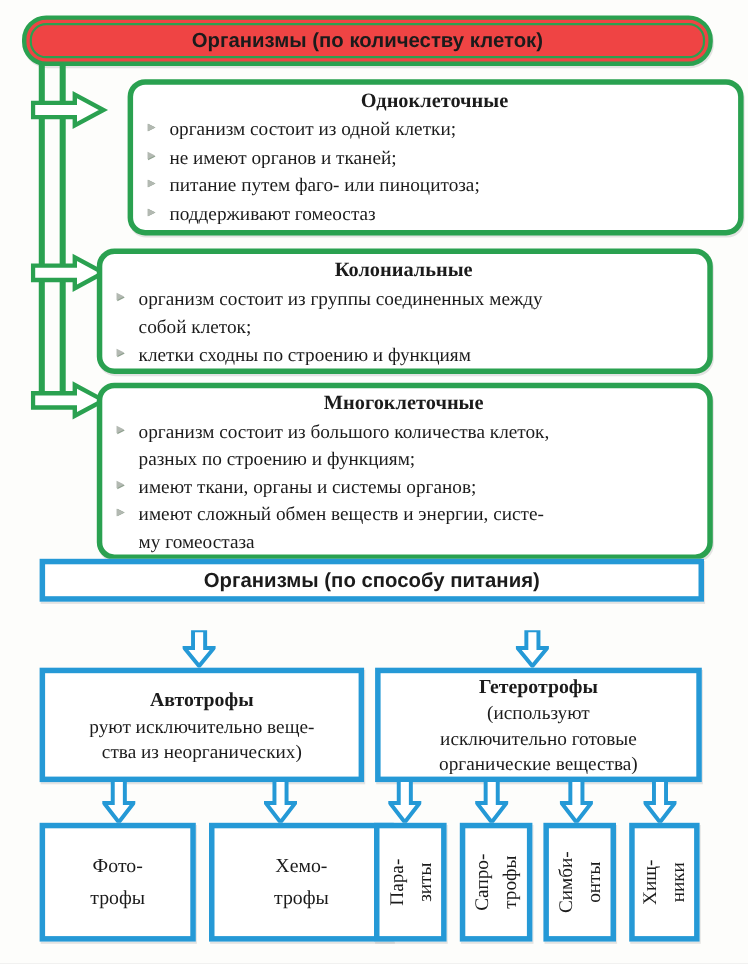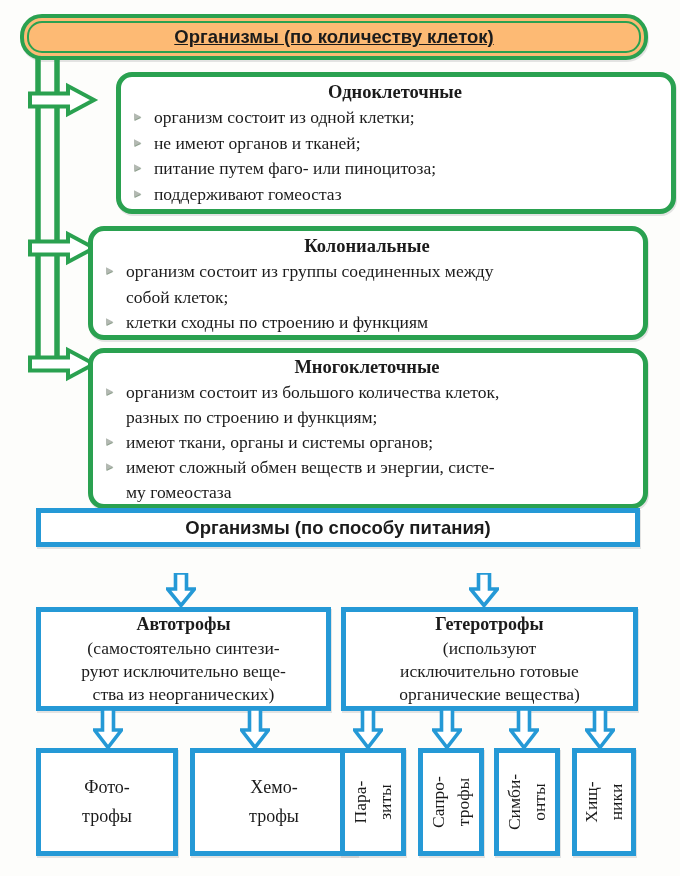--- a/index.html
+++ b/index.html
@@ -5,22 +5,22 @@
   html,body{margin:0;padding:0;background:#e8e8e8;}
   *{box-sizing:border-box;}
   .page{
     position:relative;width:680px;height:876px;margin:0 auto;
     background:#fdfdfb;overflow:hidden;
     font-family:"Liberation Serif", serif;color:#1b1b1b;
   }
   
   .g-title{
     position:absolute;left:20px;top:14px;width:628px;height:46px;
-    border:4px solid #2aa150;border-radius:22px;background:#fdba74;
-    padding:3px;box-shadow:1px 2px 0 rgba(150,150,150,.25);text-decoration:underline;
+    border:4px solid #2aa150;border-radius:22px;background:#ef4444;
+    padding:3px;box-shadow:1px 2px 0 rgba(150,150,150,.25);
   }
   .g-title-inner{
     width:100%;height:100%;border:2px solid #2aa150;border-radius:15px;
     display:flex;align-items:center;justify-content:center;
     font-family:"Liberation Sans", sans-serif;font-weight:bold;font-size:18.5px;
   }
   .g-connector{position:absolute;left:28px;top:58px;width:76px;height:326px;}
   .g-box{
     position:absolute;left:88px;width:560px;background:#fff;
     border:5.5px solid #2aa150;border-radius:16px;
@@ -145,21 +145,20 @@
 
   <svg class="arr" style="left:166px;top:573px" width="30" height="34" viewBox="0 0 30 34">
     <polygon points="9.5,0 20.5,0 20.5,16 28.5,16 15,32.5 1.5,16 9.5,16" fill="#fff" stroke="#2599d6" stroke-width="3.6"></polygon>
   </svg>
   <svg class="arr" style="left:469px;top:573px" width="30" height="34" viewBox="0 0 30 34">
     <polygon points="9.5,0 20.5,0 20.5,16 28.5,16 15,32.5 1.5,16 9.5,16" fill="#fff" stroke="#2599d6" stroke-width="3.6"></polygon>
   </svg>
 
   <div class="b-box" style="left:36px;width:295px">
     <div class="b-box-title">Автотрофы</div>
-    <div class="b-box-desc">(самостоятельно синтези-</div>
     <div class="b-box-desc">руют исключительно веще-</div>
     <div class="b-box-desc">ства из неорганических)</div>
   </div>
 
   <div class="b-box" style="left:341px;width:297px">
     <div class="b-box-title">Гетеротрофы</div>
     <div class="b-box-desc">(используют</div>
     <div class="b-box-desc">исключительно готовые</div>
     <div class="b-box-desc">органические вещества)</div>
   </div>

